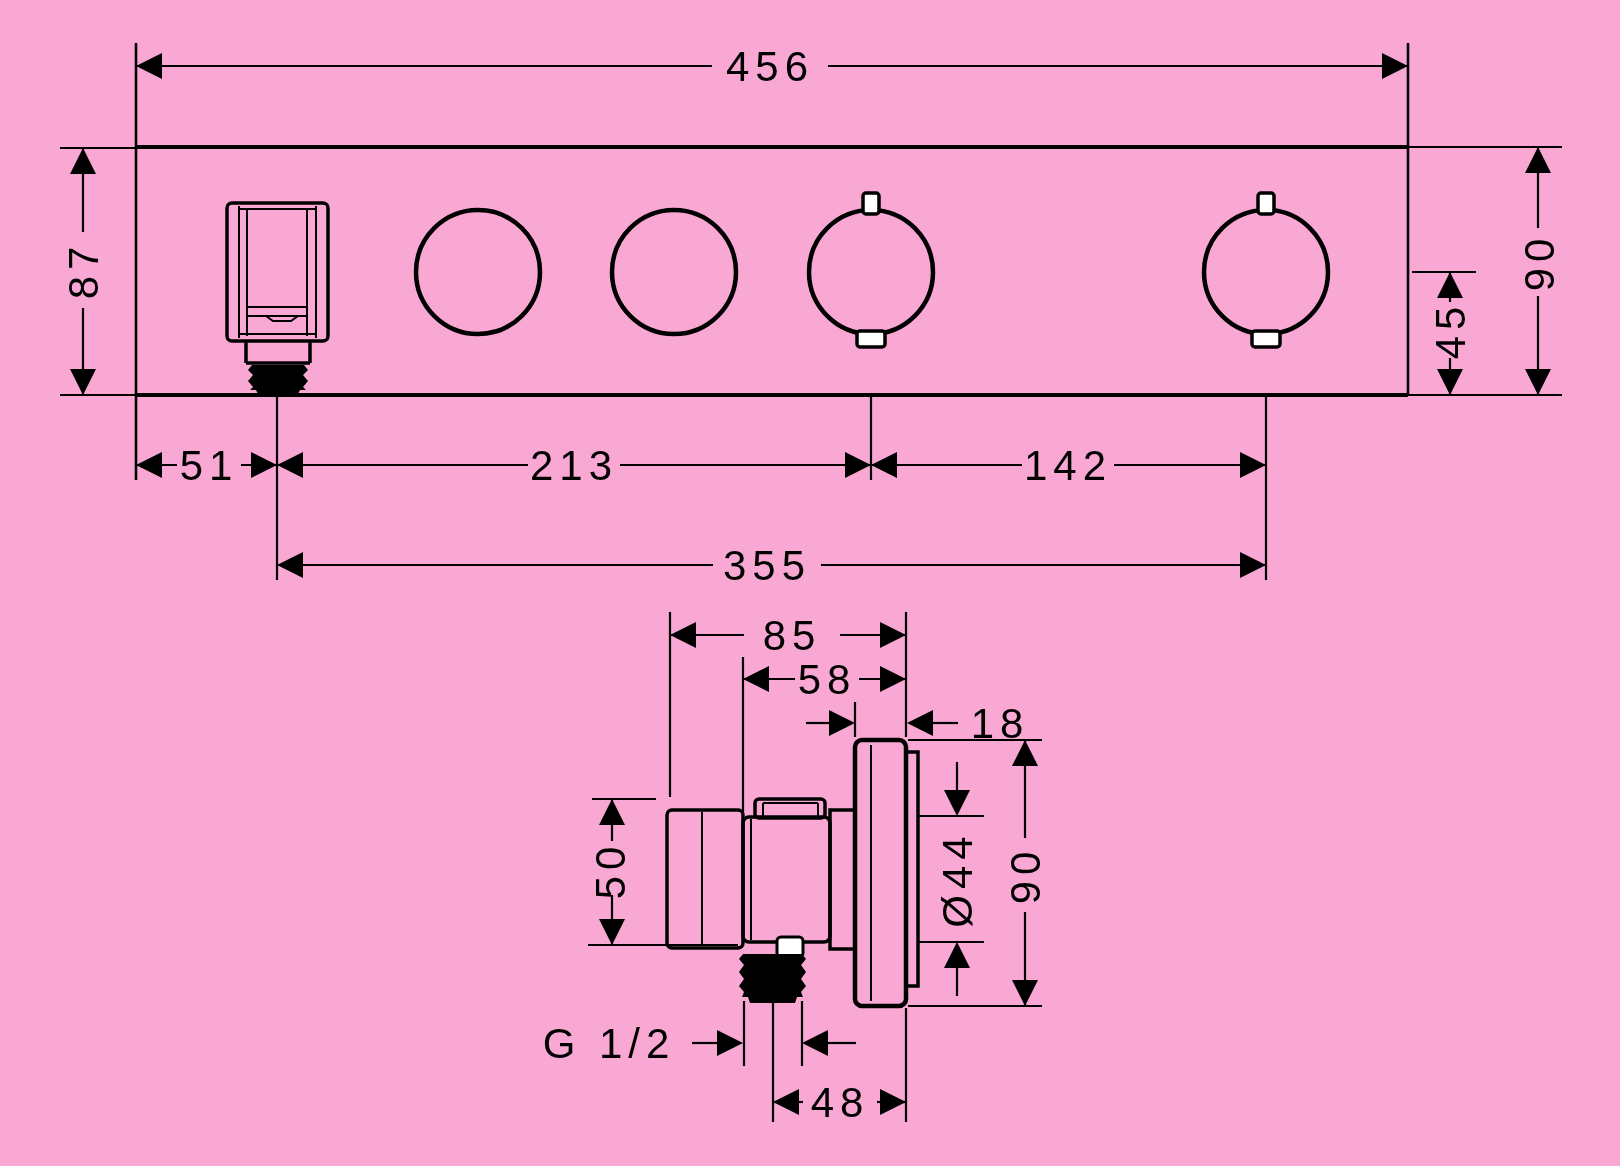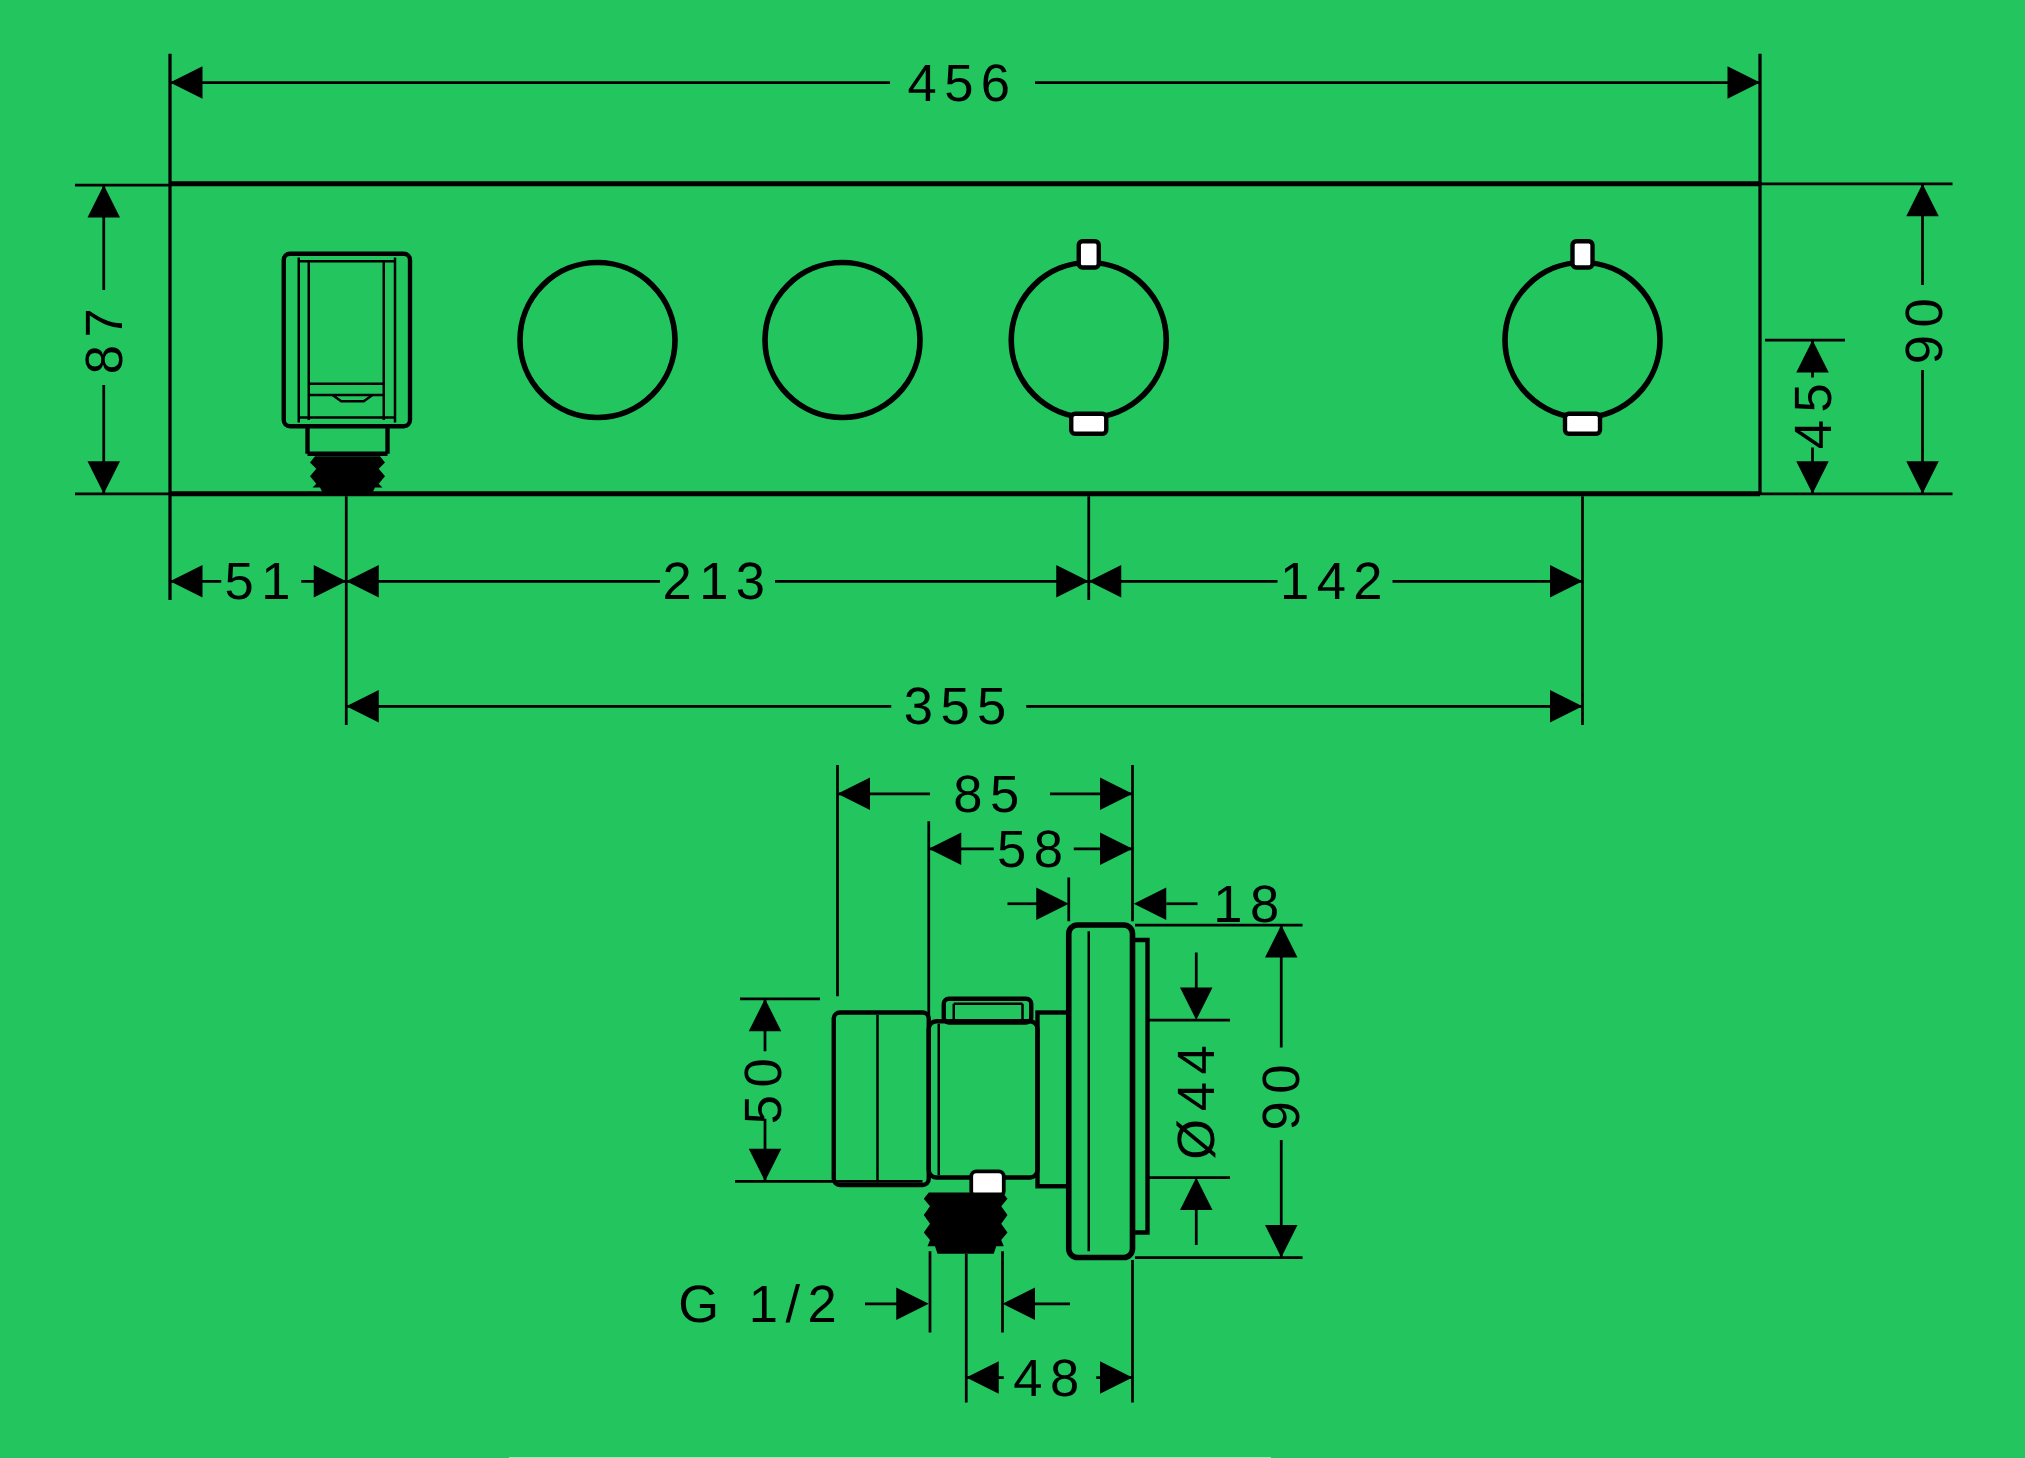--- a/index.html
+++ b/index.html
@@ -1,16 +1,16 @@
 <!DOCTYPE html>
 <html><head>
 <meta charset="utf-8">
 <style>
   html,body{margin:0;padding:0;background:#ffffff;}
-  .stage{position:relative;width:1620px;height:1166px;background:#22c55e;overflow:hidden;}
+  .stage{position:relative;width:1620px;height:1166px;background:#f9a8d4;overflow:hidden;}
   svg{display:block;}
   .dim-text{
     font-family:"Liberation Sans","DejaVu Sans",sans-serif;
     font-size:42px;
     letter-spacing:6px;
     fill:#000;
   }
   .ln{stroke:#000;stroke-width:2.2;fill:none;}
   .ln-thin{stroke:#000;stroke-width:2;fill:none;}
   .edge{stroke:#000;stroke-width:4;fill:none;}

